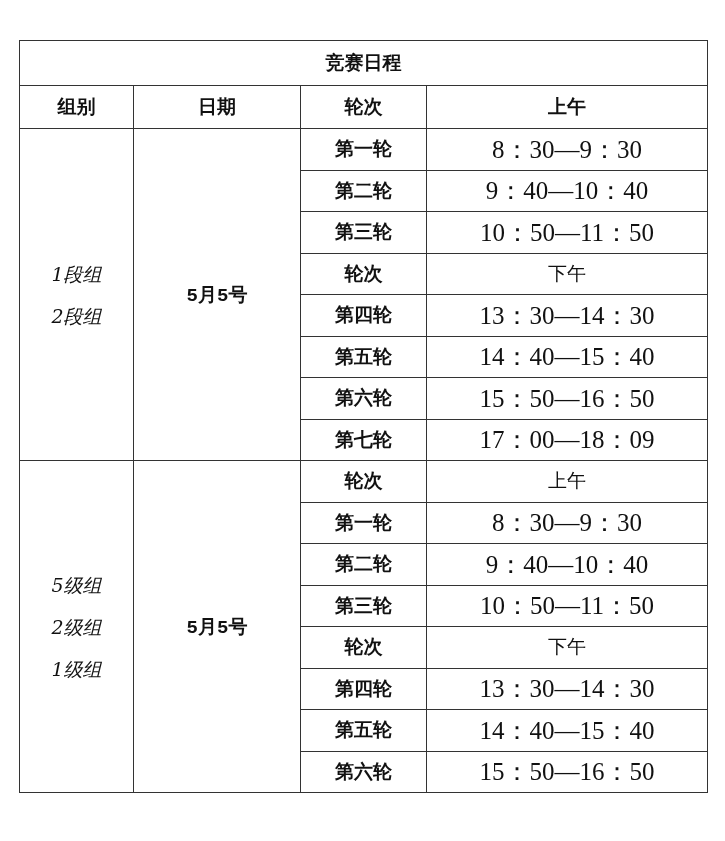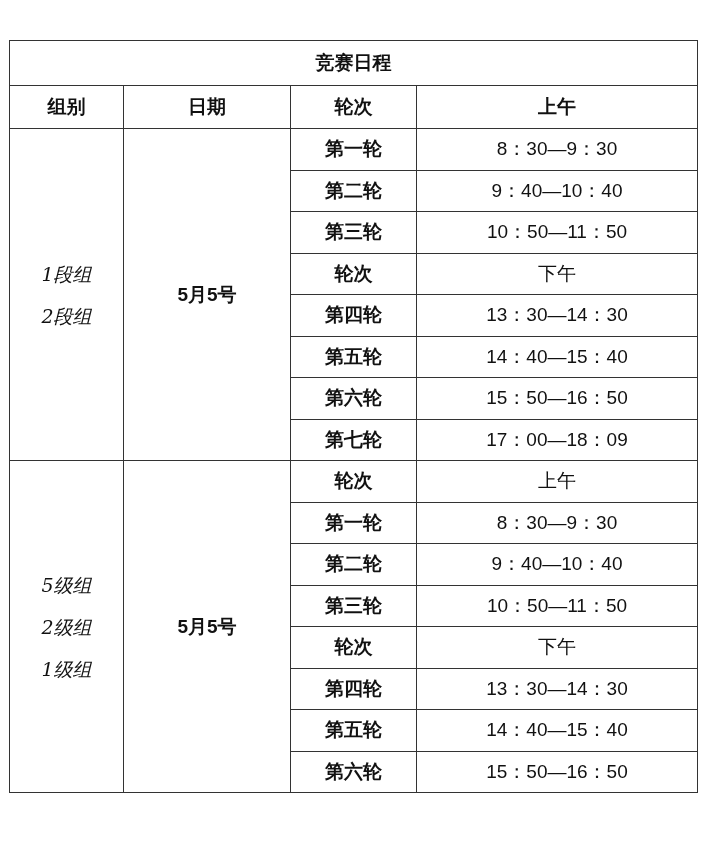--- a/index.html
+++ b/index.html
@@ -1,26 +1,26 @@
 <!DOCTYPE html>
 <html><head>
 <meta charset="utf-8">
 <style>
   html,body{margin:0;padding:0;background:#fff;}
   body{width:725px;height:841px;position:relative;overflow:hidden;
        font-family:"DejaVu Serif","Liberation Serif",serif;color:#111;}
-  table{position:absolute;left:9px;top:40px;width:688px;border-collapse:collapse;table-layout:fixed;}
+  table{position:absolute;left:19px;top:40px;width:688px;border-collapse:collapse;table-layout:fixed;}
   td{border:1.5px solid #333;text-align:center;vertical-align:middle;padding:0;font-size:19px;}
   .title{height:44px;font-weight:bold;font-family:"DejaVu Sans","Liberation Sans",sans-serif;}
   .hdr{height:42px;font-weight:bold;font-family:Liberation Sans, sans-serif;}
   .r{height:41.5px;}
   .round{font-weight:bold;font-family:"DejaVu Sans","Liberation Sans",sans-serif;}
-  .time{font-family:Liberation Sans, sans-serif;font-size:19px;}
+  .time{font-family:Liberation Serif, serif;font-size:25px;}
   .groups div{line-height:42px;font-style:italic;}
-  .date{font-weight:bold;font-family:Liberation Sans, sans-serif;}
+  .date{font-weight:bold;font-family:Liberation Mono, monospace;}
 </style>
 </head>
 <body>
 
 <table>
   <colgroup>
       <col style="width:114px">
       <col style="width:167px">
       <col style="width:126px">
       <col style="width:281px">

